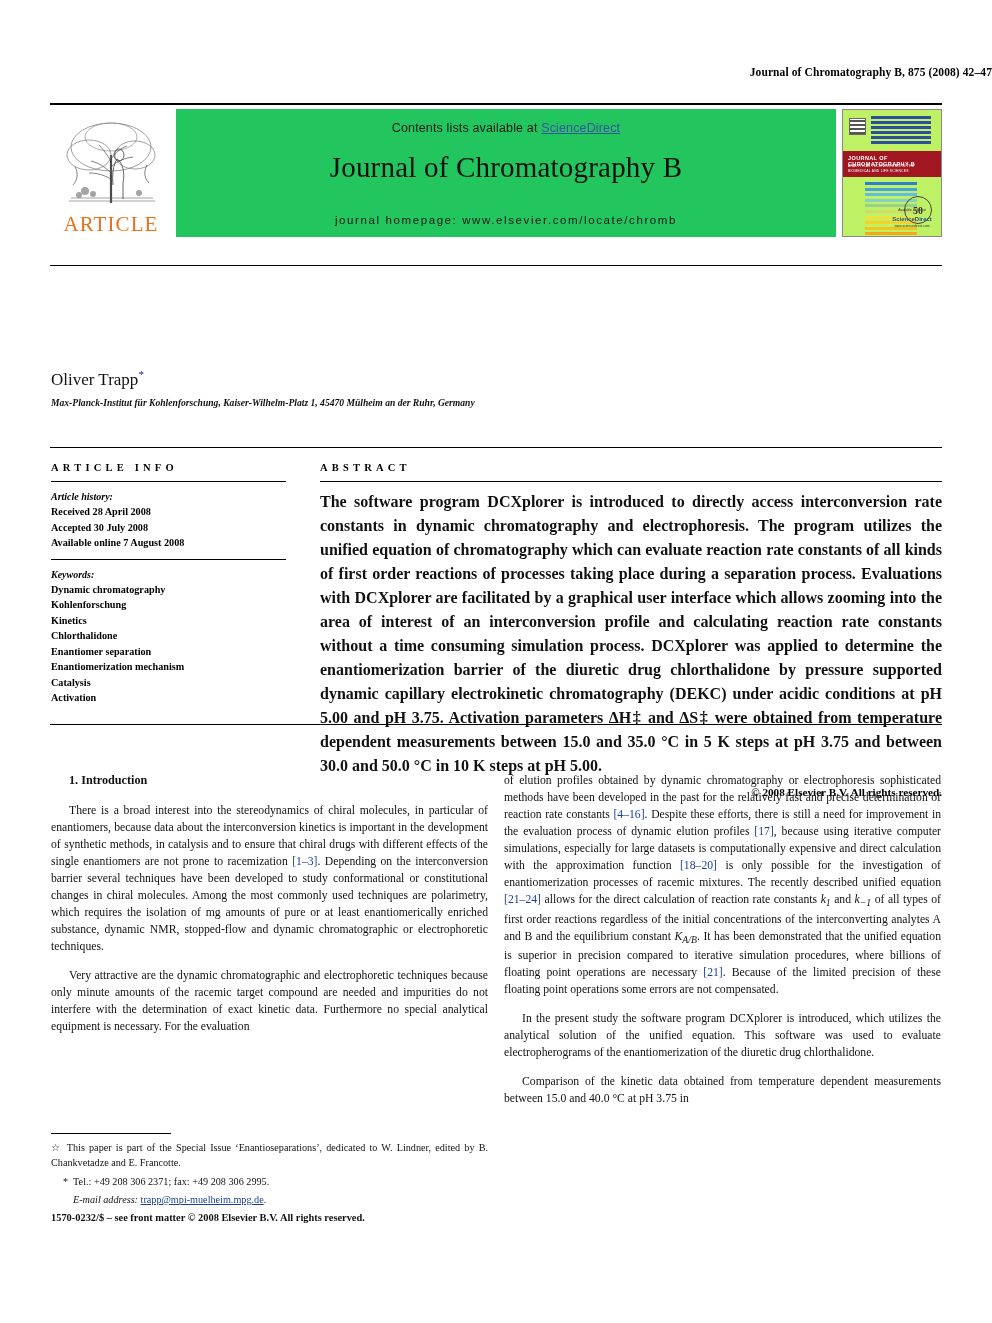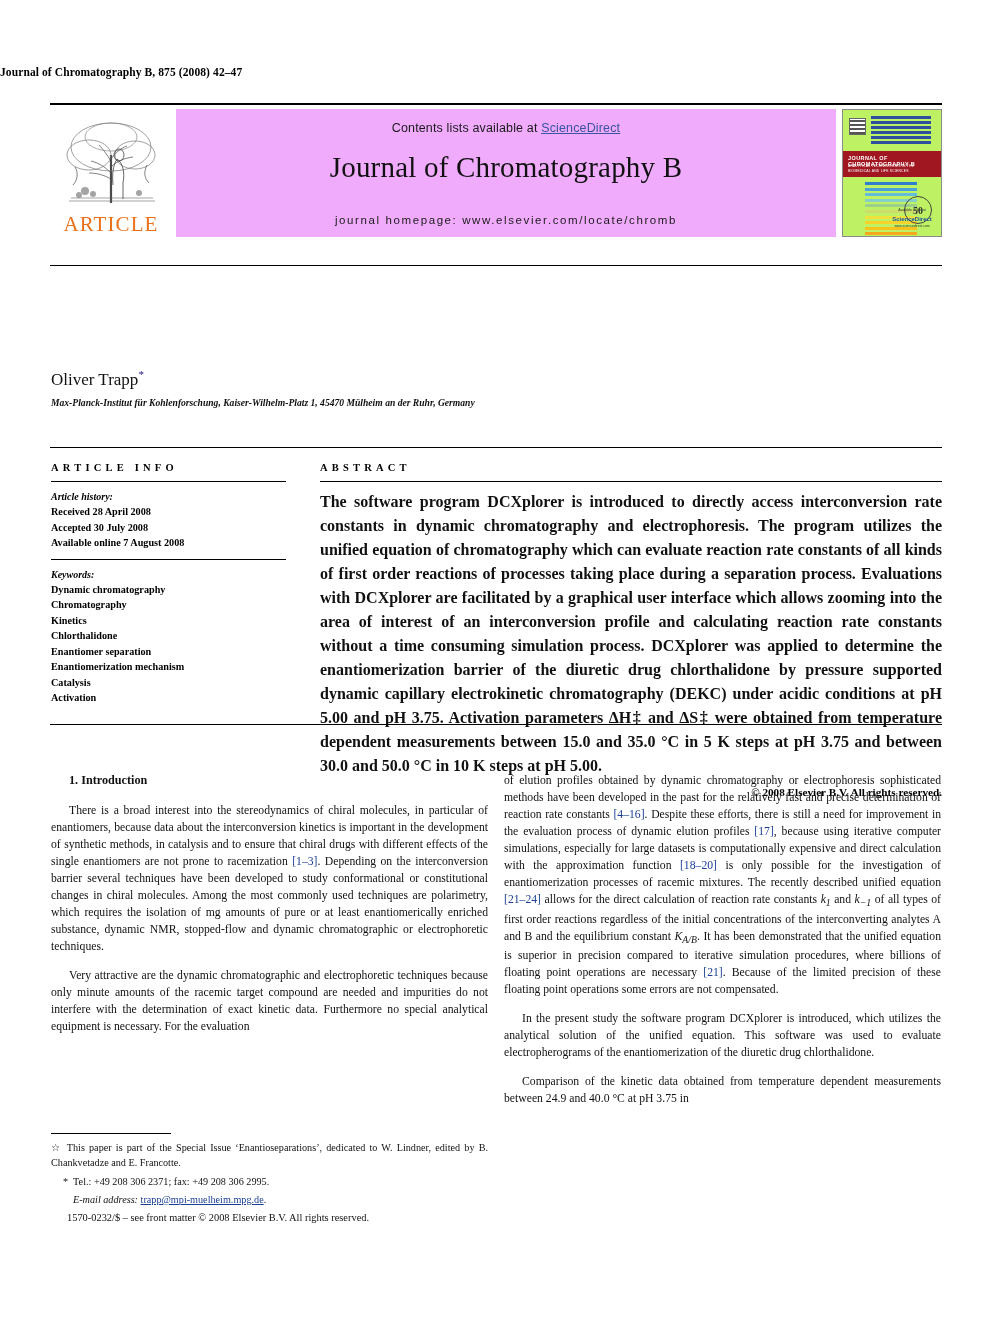--- a/index.html
+++ b/index.html
@@ -20,21 +20,21 @@
     left: 0; top: 0;
     width: 992px;
     height: 1323px;
   }
 
   
   .running-head {
     position: absolute;
     left: 0; right: 0;
     top: 66px;
-    text-align: left;
+    text-align: right;
     font-family: "Liberation Serif", serif;
     font-size: 11.5px;
     font-weight: bold;
     letter-spacing: .1px;
     color: #000;
   }
 
   
   .masthead {
     position: absolute;
@@ -72,21 +72,21 @@
   .elsevier-word {
     font-family: "Liberation Serif", serif;
     font-size: 21px;
     letter-spacing: 1.1px;
     color: #E9711C;
     line-height: 1;
     margin-top: 1px;
   }
   .banner {
     flex: 1 1 auto;
-    background: #f0abfc;
+    background: #22c55e;
     position: relative;
     margin-left: 4px;
     margin-right: 6px;
   }
   .banner-contents {
     position: absolute;
     top: 12px;
     left: 0; right: 0;
     text-align: center;
     font-family: "Liberation Sans", sans-serif;
@@ -369,25 +369,24 @@
     top: 1205px;
     width: 437px;
     border-top: 0px solid #000;
   }
   .imprint {
     position: absolute;
     left: 51px;
     top: 1210px;
     width: 500px;
     font-family: "Liberation Serif", serif;
-    font-weight: normal;
+    font-weight: bold;
     font-size: 10.4px;
     line-height: 1.5;
     color: #111;
-    margin-left: 16px;
   }
   .imprint .doi { color: #14307d; }
 </style>
 </head>
 <body>
 
 <div class="page">
 
   <div class="running-head">Journal of Chromatography B, 875 (2008) 42–47</div>
 
@@ -494,21 +493,21 @@
     <div class="info-list">
       <div class="hist-label">Article history:</div>
       <div>Received 28 April 2008</div>
       <div>Accepted 30 July 2008</div>
       <div>Available online 7 August 2008</div>
     </div>
     <div class="thin-rule"></div>
     <div class="info-list">
       <div class="kw-label">Keywords:</div>
       <div>Dynamic chromatography</div>
-      <div>Chromatography</div>
+      <div>Kohlenforschung</div>
       <div>Kinetics</div>
       <div>Chlorthalidone</div>
       <div>Enantiomer separation</div>
       <div>Enantiomerization mechanism</div>
       <div>Catalysis</div>
       <div>Activation</div>
     </div>
   </div>
 
   <div class="col-abstract">
@@ -522,21 +521,21 @@
 
   <div class="body-col left">
     <p class="sec-title">1. Introduction</p>
     <p id="lp0">There is a broad interest into the stereodynamics of chiral molecules, in particular of enantiomers, because data about the interconversion kinetics is important in the development of synthetic methods, in catalysis and to ensure that chiral drugs with different effects of the single enantiomers are not prone to racemization <span class="ref">[1–3]</span>. Depending on the interconversion barrier several techniques have been developed to study conformational or constitutional changes in chiral molecules. Among the most commonly used techniques are polarimetry, which requires the isolation of mg amounts of pure or at least enantiomerically enriched substance, dynamic NMR, stopped-flow and dynamic chromatographic or electrophoretic techniques.</p>
     <p id="lp1">Very attractive are the dynamic chromatographic and electrophoretic techniques because only minute amounts of the racemic target compound are needed and impurities do not interfere with the determination of exact kinetic data. Furthermore no special analytical equipment is necessary. For the evaluation</p>
   </div>
 
   <div class="body-col right">
     <p class="noindent" id="rp0">of elution profiles obtained by dynamic chromatography or electrophoresis sophisticated methods have been developed in the past for the relatively fast and precise determination of reaction rate constants <span class="ref">[4–16]</span>. Despite these efforts, there is still a need for improvement in the evaluation process of dynamic elution profiles <span class="ref">[17]</span>, because using iterative computer simulations, especially for large datasets is computationally expensive and direct calculation with the approximation function <span class="ref">[18–20]</span> is only possible for the investigation of enantiomerization processes of racemic mixtures. The recently described unified equation <span class="ref">[21–24]</span> allows for the direct calculation of reaction rate constants <var>k<sub>1</sub></var> and <var>k<sub>−1</sub></var> of all types of first order reactions regardless of the initial concentrations of the interconverting analytes A and B and the equilibrium constant <var>K<sub>A/B</sub></var>. It has been demonstrated that the unified equation is superior in precision compared to iterative simulation procedures, where billions of floating point operations are necessary <span class="ref">[21]</span>. Because of the limited precision of these floating point operations some errors are not compensated.</p>
     <p id="rp1">In the present study the software program DCXplorer is introduced, which utilizes the analytical solution of the unified equation. This software was used to evaluate electropherograms of the enantiomerization of the diuretic drug chlorthalidone.</p>
-    <p id="rp2">Comparison of the kinetic data obtained from temperature dependent measurements between 24.9 and 40.0 °C at pH 3.75 in</p>
+    <p id="rp2">Comparison of the kinetic data obtained from temperature dependent measurements between 15.0 and 40.0 °C at pH 3.75 in</p>
   </div>
 
   <div class="foot-rule"></div>
   <div class="footnotes">
     <div class="fn">
       <span class="marker">☆</span><span>This paper is part of the Special Issue ‘Enantioseparations’, dedicated to W. Lindner, edited by B. Chankvetadze and E. Francotte.</span>
     </div>
     <div class="fn indent">
       <span class="marker">*</span><span>Tel.: +49 208 306 2371; fax: +49 208 306 2995.</span>
     </div>

